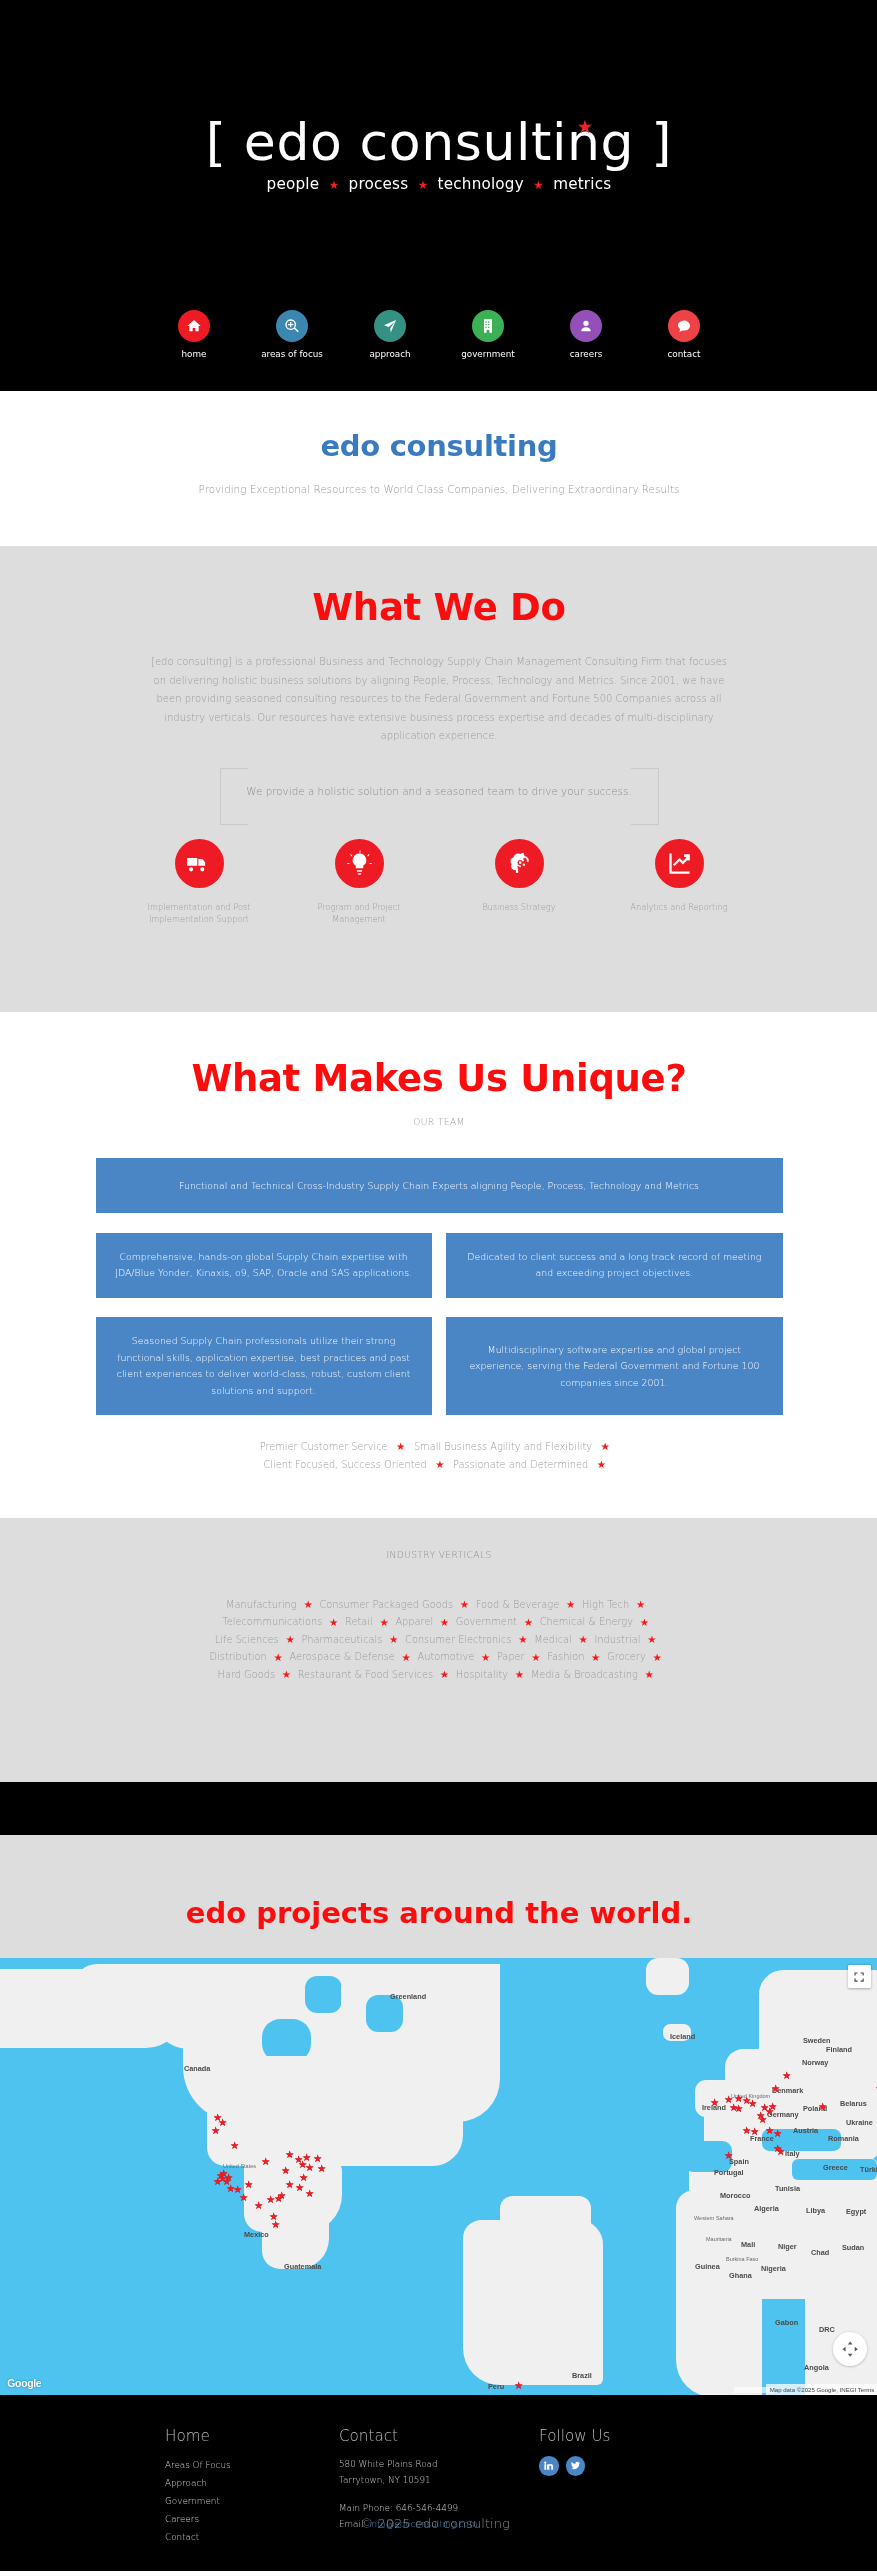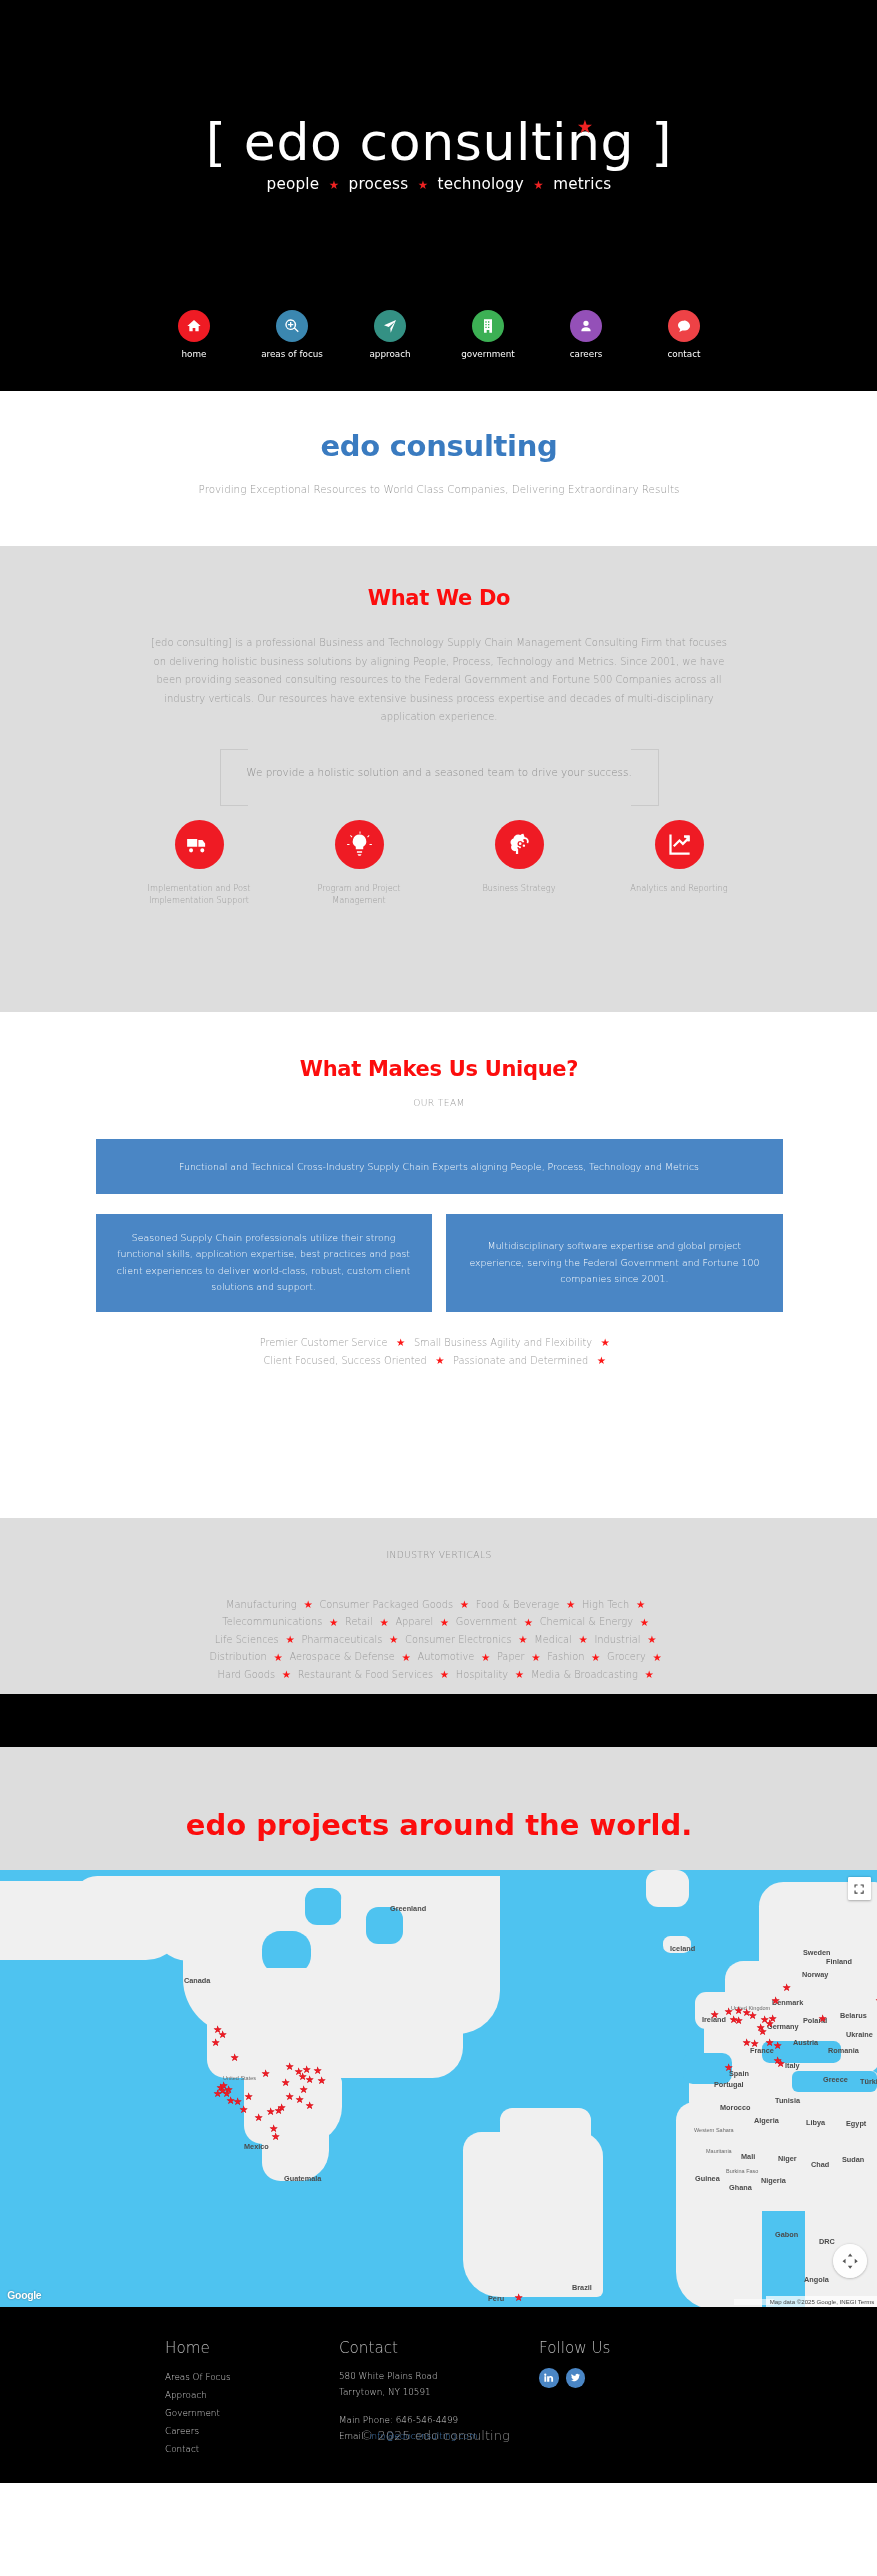--- a/index.html
+++ b/index.html
@@ -112,21 +112,21 @@
   .whatwedo {
     background: #dddddd;
     width: 878px;
     height: 466px;
     text-align: center;
     padding-top: 40px;
     position: relative;
   }
   .section-title-red {
     color: #fc0d0d;
-    font-size: 21px;
+    font-size: 37px;
     font-weight: bold;
     font-family: "DejaVu Sans", sans-serif;
     letter-spacing: -0.3px;
   }
   .wwd-body {
     width: 585px;
     margin: 24.4px auto 0;
     color: #9a9a9a;
     font-size: 10px;
     line-height: 1.85;
@@ -248,21 +248,21 @@
     font-family: "DejaVu Sans", sans-serif;
     font-weight: 300;
     white-space: nowrap;
   }
   .attr-star { color: #fc1717; font-size: 10.4px; padding: 0 8.5px; }
 
   
   .verticals {
     background: #dddddd;
     width: 878px;
-    height: 176px;
+    height: 264px;
     text-align: center;
     padding-top: 32px;
   }
   .verticals-title {
     color: #8d8d8d;
     font-size: 9.1px;
     letter-spacing: 0.4px;
     font-family: "DejaVu Sans", sans-serif;
     font-weight: 300;
   }
@@ -550,20 +550,24 @@
     </div>
   </div>
 </div>
 
 <div class="unique">
   <div class="section-title-red">What Makes Us Unique?</div>
   <div class="unique-sub">OUR TEAM</div>
 
   <div class="card-wide">Functional and Technical Cross-Industry Supply Chain Experts aligning People, Process, Technology and Metrics</div>
 
+  <div class="card-row">
+    <div class="card-half">Comprehensive, hands-on global Supply Chain expertise with JDA/Blue Yonder, Kinaxis, o9, SAP, Oracle and SAS applications.</div>
+    <div class="card-half">Dedicated to client success and a long track record of meeting and exceeding project objectives.</div>
+  </div>
 
   <div class="card-row tall">
     <div class="card-half">Seasoned Supply Chain professionals utilize their strong functional skills, application expertise, best practices and past client experiences to deliver world-class, robust, custom client solutions and support.</div>
     <div class="card-half">Multidisciplinary software expertise and global project experience, serving the Federal Government and Fortune 100 companies since 2001.</div>
   </div>
 
   <div class="attr-list">
     <div class="attr-row">
       <span class="attr-item">Premier Customer Service</span>
       <span class="attr-star">★</span>

